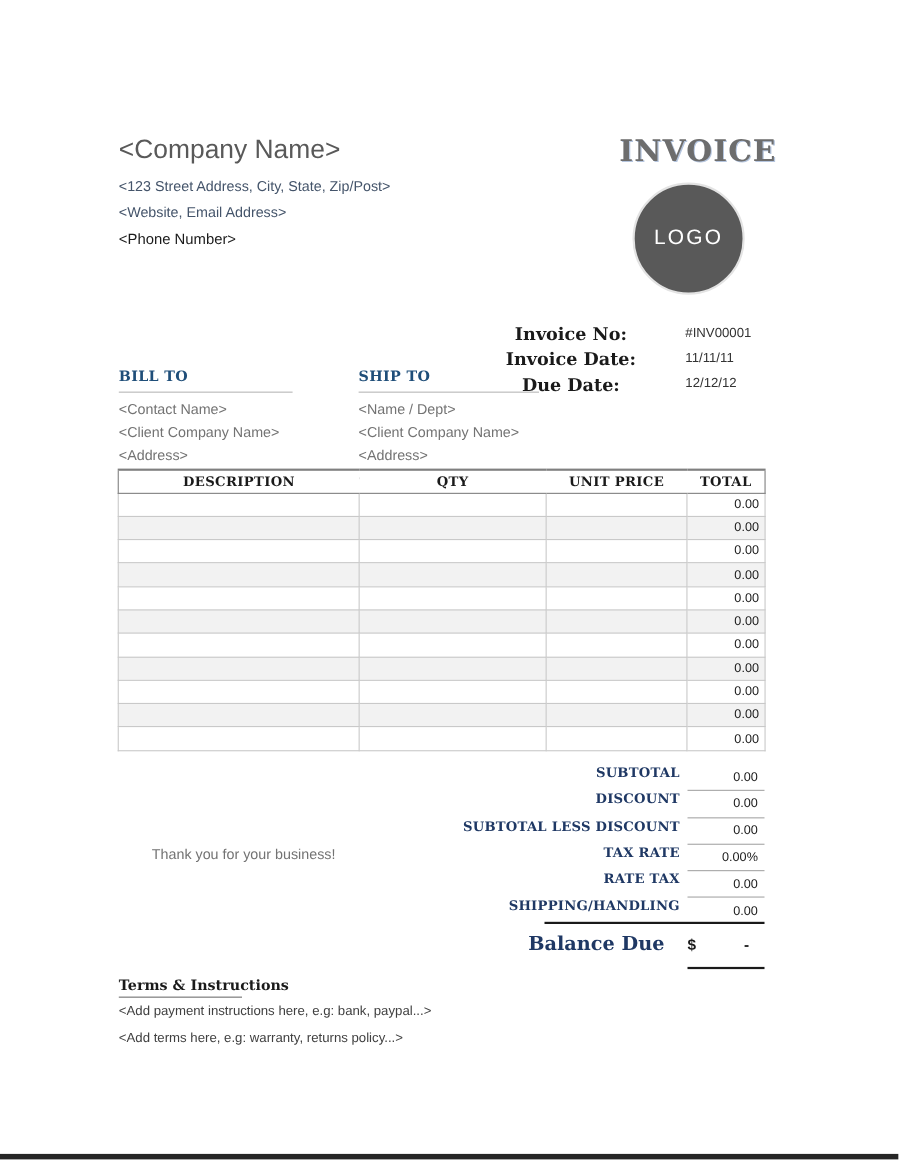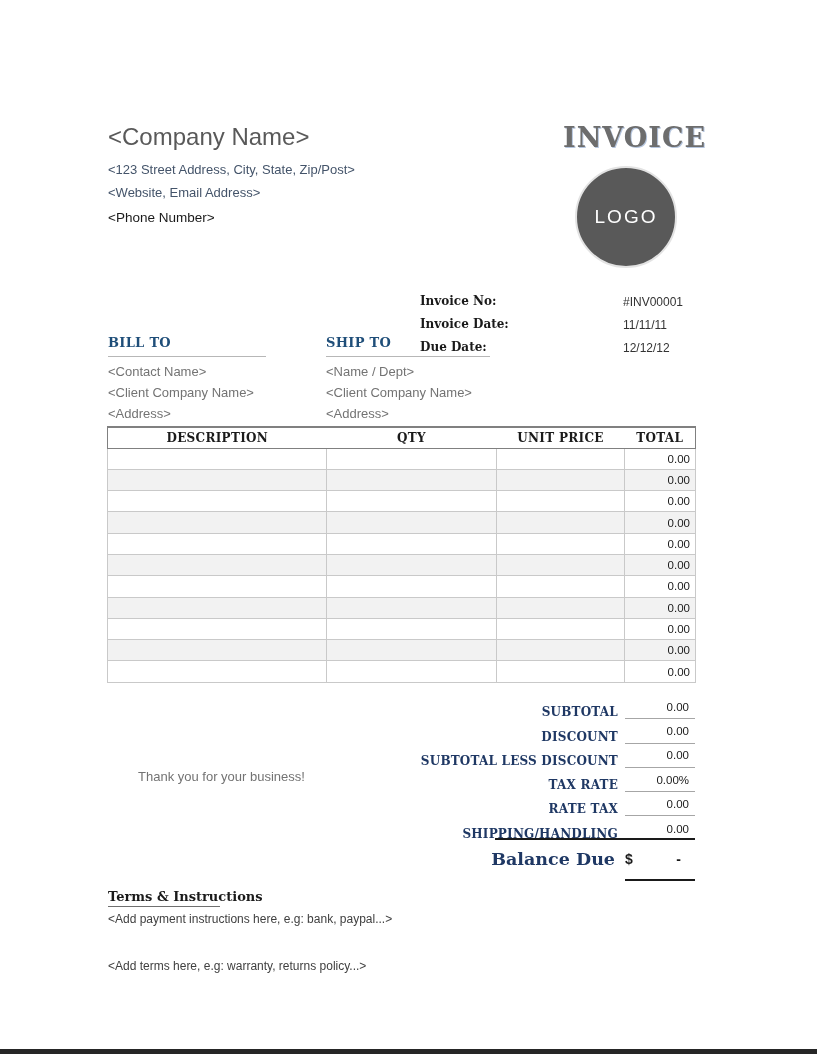--- a/index.html
+++ b/index.html
@@ -37,73 +37,73 @@
   }
   .addr-rule { height:1px; background:#b7b7b7; margin-top:6px; }
   .bill-block { left:108px; } .bill-block .addr-rule { width:158px; }
   .ship-block { left:326px; } .ship-block .addr-rule { width:164px; }
   .addr-line { font-size:13px; color:#737373; margin-top:8px; line-height:13px; }
 
   
   .meta-block { left:420px; top:294px; width:275px; }
   .meta-row { display:flex; height:23px; align-items:flex-start; }
   .meta-label {
-    width:198px; text-align:left; font-family:"DejaVu Serif", serif;
-    font-weight:bold; font-size:12px; color:#1a1a1a;
+    width:198px; text-align:center; font-family:"DejaVu Serif", serif;
+    font-weight:bold; font-size:16px; color:#1a1a1a;
   }
   .meta-value { padding-left:5px; font-size:12px; color:#333333; padding-top:1px; }
 
   
   table.items { left:107px; top:426px; width:588px; border-collapse:collapse; table-layout:fixed; position:absolute; }
   table.items th {
     height:21px; font-family:"DejaVu Serif", serif; font-weight:bold;
     font-size:12px; color:#1a1a1a; letter-spacing:0.3px;
     border-top:2px solid #808080; border-bottom:1px solid #808080;
     background:#ffffff;
   }
   table.items th:first-child { border-left:1px solid #808080; }
   table.items th:last-child { border-right:1px solid #808080; }
   table.items td { height:21.3px; border:1px solid #c9c9c9; font-size:11.5px; color:#1a1a1a; }
   table.items tr.alt td { background:#f2f2f2; }
   table.items td.total-cell { text-align:right; padding-right:5px; }
   .col-desc { width:219px; } .col-qty { width:170px; } .col-price { width:128px; } .col-total { width:71px; }
 
   
   .totals-block { left:107px; top:695px; width:588px; }
-  .trow { display:flex; height:24.3px; align-items:flex-end; }
+  .trow { display:flex; height:24.3px; align-items:flex-start; }
   .tlabel {
     flex:1; text-align:right; font-family:"DejaVu Serif", serif; font-weight:bold;
     font-size:12px; color:#1f3864; letter-spacing:0.2px; padding-right:7px;
   }
   .tvalue {
     width:70px; height:100%; text-align:right; padding-right:6px; font-size:11.5px;
     color:#1a1a1a; display:flex; align-items:center; justify-content:flex-end;
   }
   .trow.underlined .tvalue { border-bottom:1px solid #a6a6a6; }
   .balance-rule-top { left:495px; top:838px; width:200px; height:2px; background:#1a1a1a; }
   .balance-row { left:107px; top:844px; width:588px; height:30px; display:flex; align-items:center; }
   .balance-label {
     flex:1; text-align:right; font-family:"DejaVu Serif", serif; font-weight:bold;
-    font-size:17.5px; color:#1f3864; padding-right:10px;
+    font-size:17.5px; color:#1f3864; padding-right:21px;
   }
   .balance-value { width:70px; display:flex; justify-content:space-between; align-items:center; }
   .balance-currency { font-weight:bold; font-size:14px; color:#1a1a1a; }
   .balance-amount { font-weight:bold; font-size:14px; color:#1a1a1a; padding-right:14px; }
   .balance-rule-bottom { left:625px; top:879px; width:70px; height:2px; background:#1a1a1a; }
 
   .thank-you { left:138px; top:769px; font-size:13px; color:#737373; }
 
   
   .terms-head {
     left:108px; top:889px; font-family:"DejaVu Serif", serif; font-weight:bold;
     font-size:13px; color:#1a1a1a;
   }
   .terms-rule { left:108px; top:906px; width:112px; height:1px; background:#6f6f6f; }
   .terms-line1 { left:108px; top:912px; font-size:12px; color:#404040; }
-  .terms-line2 { left:108px; top:959px; font-size:12px; color:#404040; }
+  .terms-line2 { left:108px; top:936px; font-size:12px; color:#404040; }
 
   .footer-bar { left:0; top:1049px; width:817px; height:5px; background:#262626; }
 </style>
 </head>
 <body>
 
 <div class="page">
 
   <div class="abs company-name">&lt;Company Name&gt;</div>
   <div class="abs company-address">&lt;123 Street Address, City, State, Zip/Post&gt;</div>

